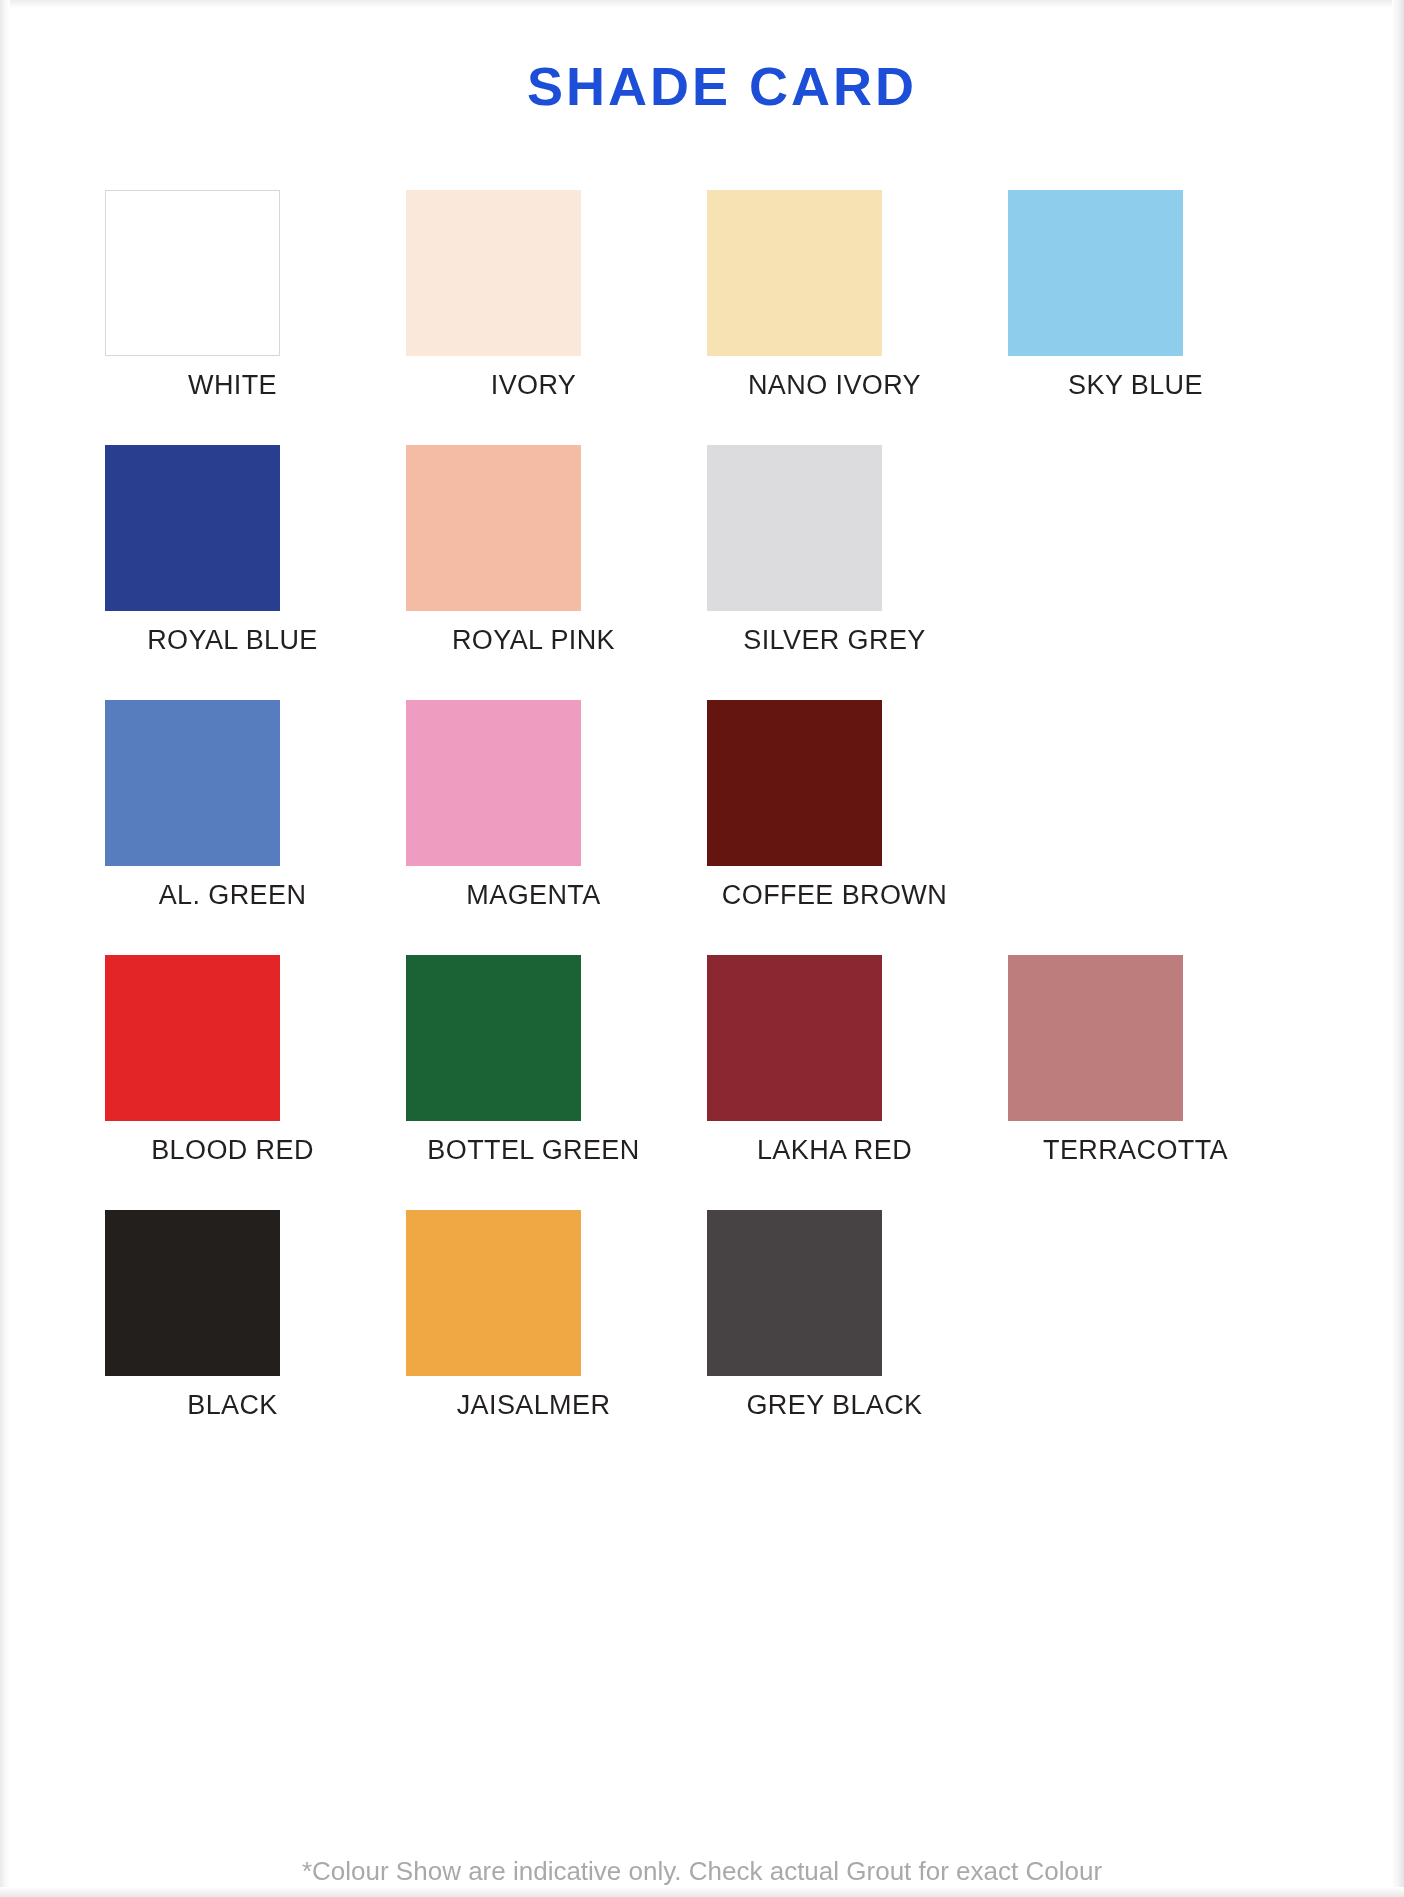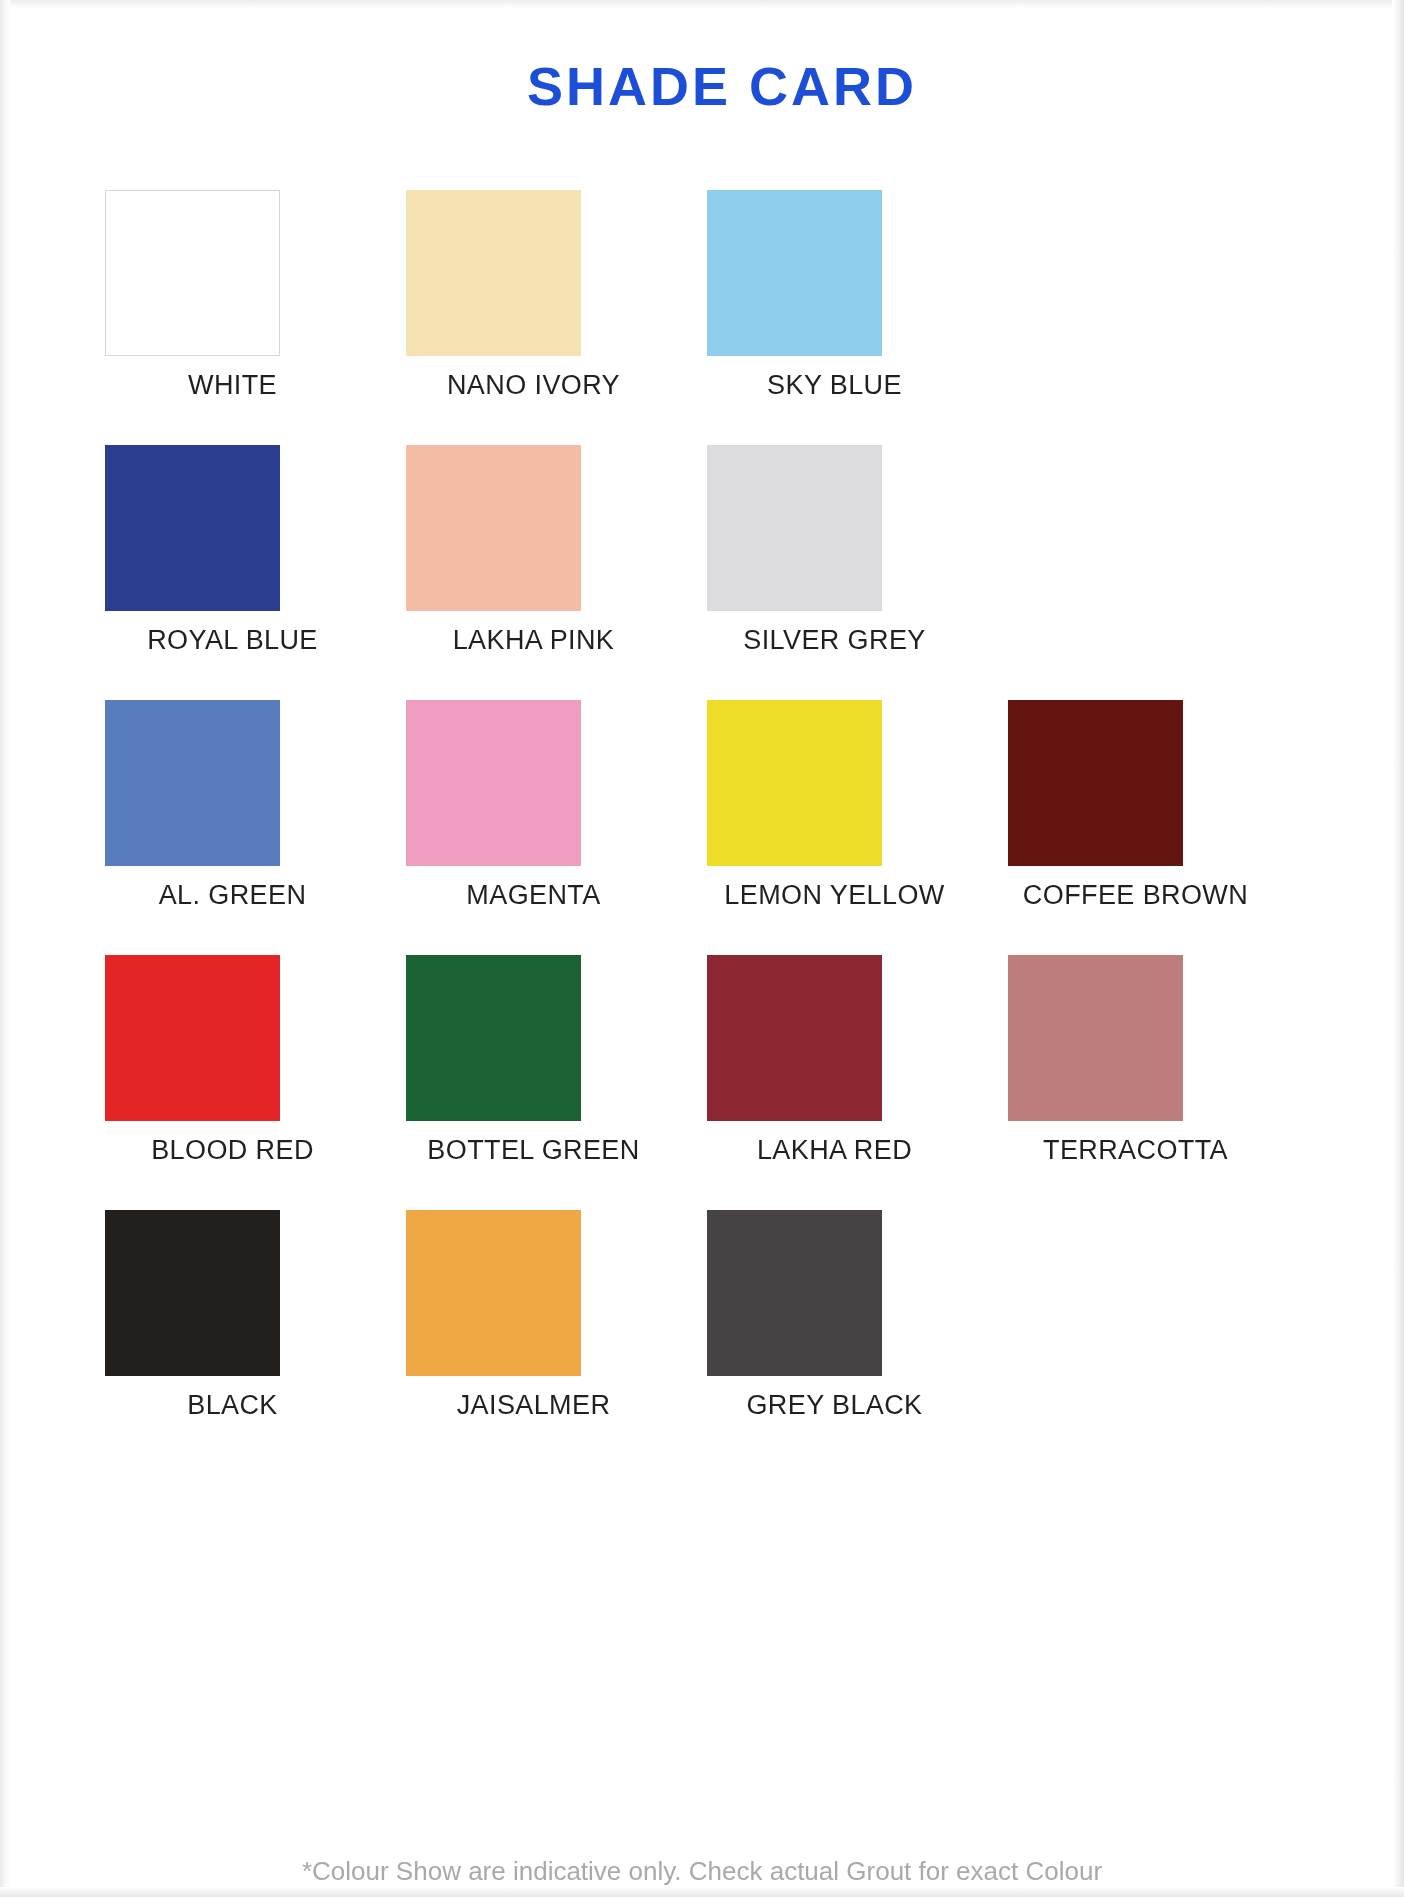--- a/index.html
+++ b/index.html
@@ -137,56 +137,56 @@
   <div class="title" style="color: #1d4ed8; padding-left: 20px;">SHADE CARD</div>
 
   <div class="grid">
 
     <div class="row">
       <div class="cell">
         <div class="swatch bordered" style="background: rgb(255, 255, 255);"></div>
         <div class="label">WHITE</div>
       </div>
       <div class="cell">
+        <div class="swatch" style="background: rgb(250, 232, 218);"></div>
+        <div class="label">IVORY</div>
+      </div>
+      <div class="cell">
         <div class="swatch" style="background: rgb(247, 226, 180);"></div>
         <div class="label">NANO IVORY</div>
       </div>
       <div class="cell">
         <div class="swatch" style="background: rgb(142, 205, 236);"></div>
         <div class="label">SKY BLUE</div>
       </div>
     </div>
 
     <div class="row">
       <div class="cell">
         <div class="swatch" style="background: rgb(42, 62, 143);"></div>
         <div class="label">ROYAL BLUE</div>
       </div>
       <div class="cell">
         <div class="swatch" style="background: rgb(244, 188, 164);"></div>
-        <div class="label">LAKHA PINK</div>
+        <div class="label">ROYAL PINK</div>
       </div>
       <div class="cell">
         <div class="swatch" style="background: rgb(220, 220, 222);"></div>
         <div class="label">SILVER GREY</div>
       </div>
     </div>
 
     <div class="row">
       <div class="cell">
         <div class="swatch" style="background: rgb(88, 125, 190);"></div>
         <div class="label">AL. GREEN</div>
       </div>
       <div class="cell">
         <div class="swatch" style="background: rgb(238, 157, 192);"></div>
         <div class="label">MAGENTA</div>
-      </div>
-      <div class="cell">
-        <div class="swatch" style="background: rgb(237, 221, 41);"></div>
-        <div class="label">LEMON YELLOW</div>
       </div>
       <div class="cell">
         <div class="swatch" style="background: rgb(100, 21, 15);"></div>
         <div class="label">COFFEE BROWN</div>
       </div>
     </div>
 
     <div class="row">
       <div class="cell">
         <div class="swatch" style="background: rgb(227, 37, 40);"></div>

